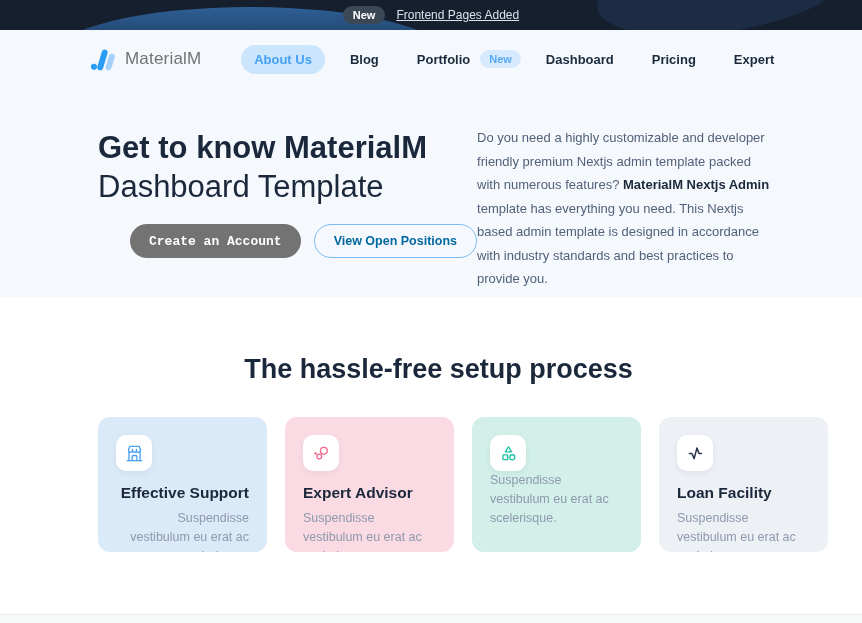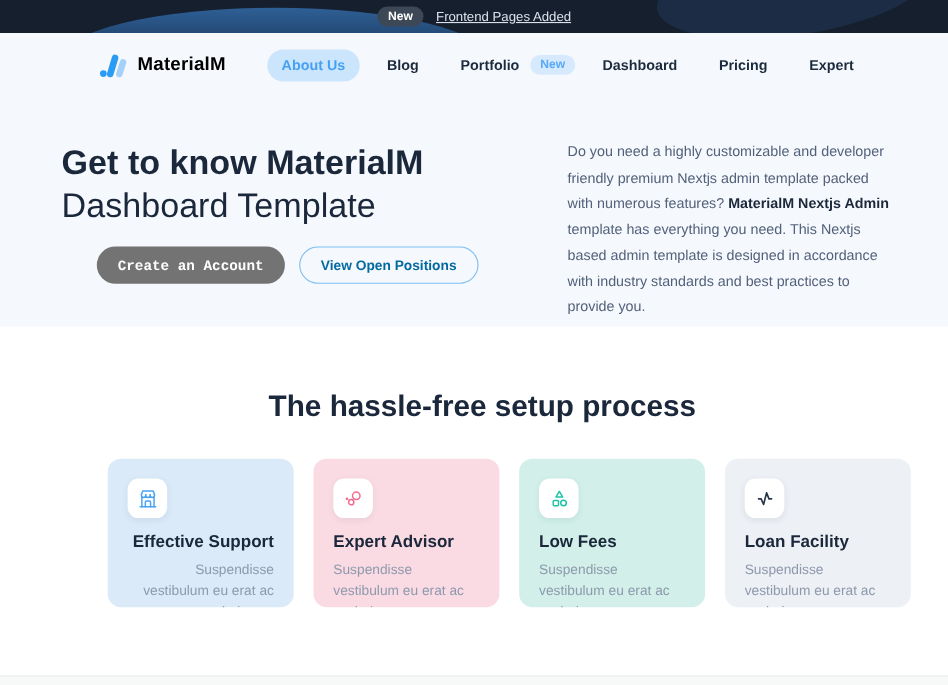--- a/index.html
+++ b/index.html
@@ -15,33 +15,33 @@
             border-radius:50%; background:#1c2c44; transform:rotate(-8deg); }
   .banner-badge { position:relative; z-index:1; background:#3d4857; color:#ffffff;
             font-size:11px; font-weight:700; padding:3px 10px; border-radius:999px; }
   .banner-text { position:relative; z-index:1; color:#dbe1eb; font-size:12px;text-decoration:underline; }
 
   
   .top-section { background:#f5f8fc; height:267px; }
 
   .nav { display:flex; align-items:center; height:58px; padding:0 35px 0 90px; }
   .brand { display:flex; align-items:center; gap:9px; }
-  .brand-text { font-size:17px; font-weight:700; color:#000000; letter-spacing:.2px; }
+  .brand-text { font-size:17px; font-weight:400; color:#737373; letter-spacing:.2px; }
   .menu { display:flex; align-items:center; gap:12px; margin:0 auto; }
   .nav-item { font-size:13px; font-weight:600; color:#1b2b3d; padding:7px 13px;
               border-radius:999px; cursor:pointer; text-decoration:none; }
   .nav-item.active { background:#cbe5fc; color:#45a0f4; }
   .nav-item-group { display:flex; align-items:center; gap:8px; cursor:pointer; }
   .nav-item-group .nav-item { padding-right:2px; }
   .nav-badge { background:#d7eafd; color:#57a8f5; font-size:11px; font-weight:600;
                padding:3px 9px; border-radius:999px; }
   .login-btn { background:#2a9cf4; color:#ffffff; font-size:13px; font-weight:700;
                padding:9px 18px; border-radius:999px; border:none; cursor:pointer; }
 
-  .hero { display:flex; justify-content:space-between; padding:40px 52px 0 56px; }
+  .hero { display:flex; justify-content:flex-start; padding:40px 52px 0 98px; }
   .hero-title { font-size:31px; line-height:39px; color:#1b283b; font-weight:700; }
   .hero-title .line2 { display:block; font-weight:400; }
   .hero-buttons { display:flex; gap:13px; margin:18px 0 0 32px; }
   .btn-primary { background:#737373; color:#ffffff; border:none; border-radius:999px;
                  padding:9px 19px; font-size:13px; font-weight:700; cursor:pointer;
                  font-family:Liberation Mono, monospace; }
   .btn-secondary { background:transparent; color:#0369a1; border:1.5px solid #7cbdf2;
                  border-radius:999px; padding:9px 19px; font-size:12.5px; font-weight:700;
                  cursor:pointer; font-family:"Liberation Sans", sans-serif; }
   .hero-desc { width:294px; font-size:13px; line-height:23.5px; color:#52617a; margin-top:-2px; }
@@ -149,21 +149,20 @@
       </div>
 
       <div class="card" style="background: rgb(210, 240, 233);">
         <div class="icon-box" style="color: rgb(28, 195, 164);">
           <svg width="19" height="19" viewBox="0 0 24 24" fill="none" stroke="currentColor" stroke-width="1.7" stroke-linejoin="round">
             <path d="M12 3.5l3.9 6.5H8.1z"></path>
             <rect x="5" y="13.8" width="6" height="6" rx="1"></rect>
             <circle cx="16.8" cy="16.8" r="3.2"></circle>
           </svg>
         </div>
-        <h3 class="card-title">Low Fees</h3>
         <p class="card-desc">Suspendisse vestibulum eu erat ac scelerisque.</p>
       </div>
 
       <div class="card" style="background: rgb(237, 240, 245);">
         <div class="icon-box" style="color: rgb(39, 52, 74);">
           <svg width="19" height="19" viewBox="0 0 24 24" fill="none" stroke="currentColor" stroke-width="1.9" stroke-linecap="round" stroke-linejoin="round">
             <path d="M4.5 12h3l2.8 6.5L13.8 5l2.7 7h3"></path>
           </svg>
         </div>
         <h3 class="card-title">Loan Facility</h3>

